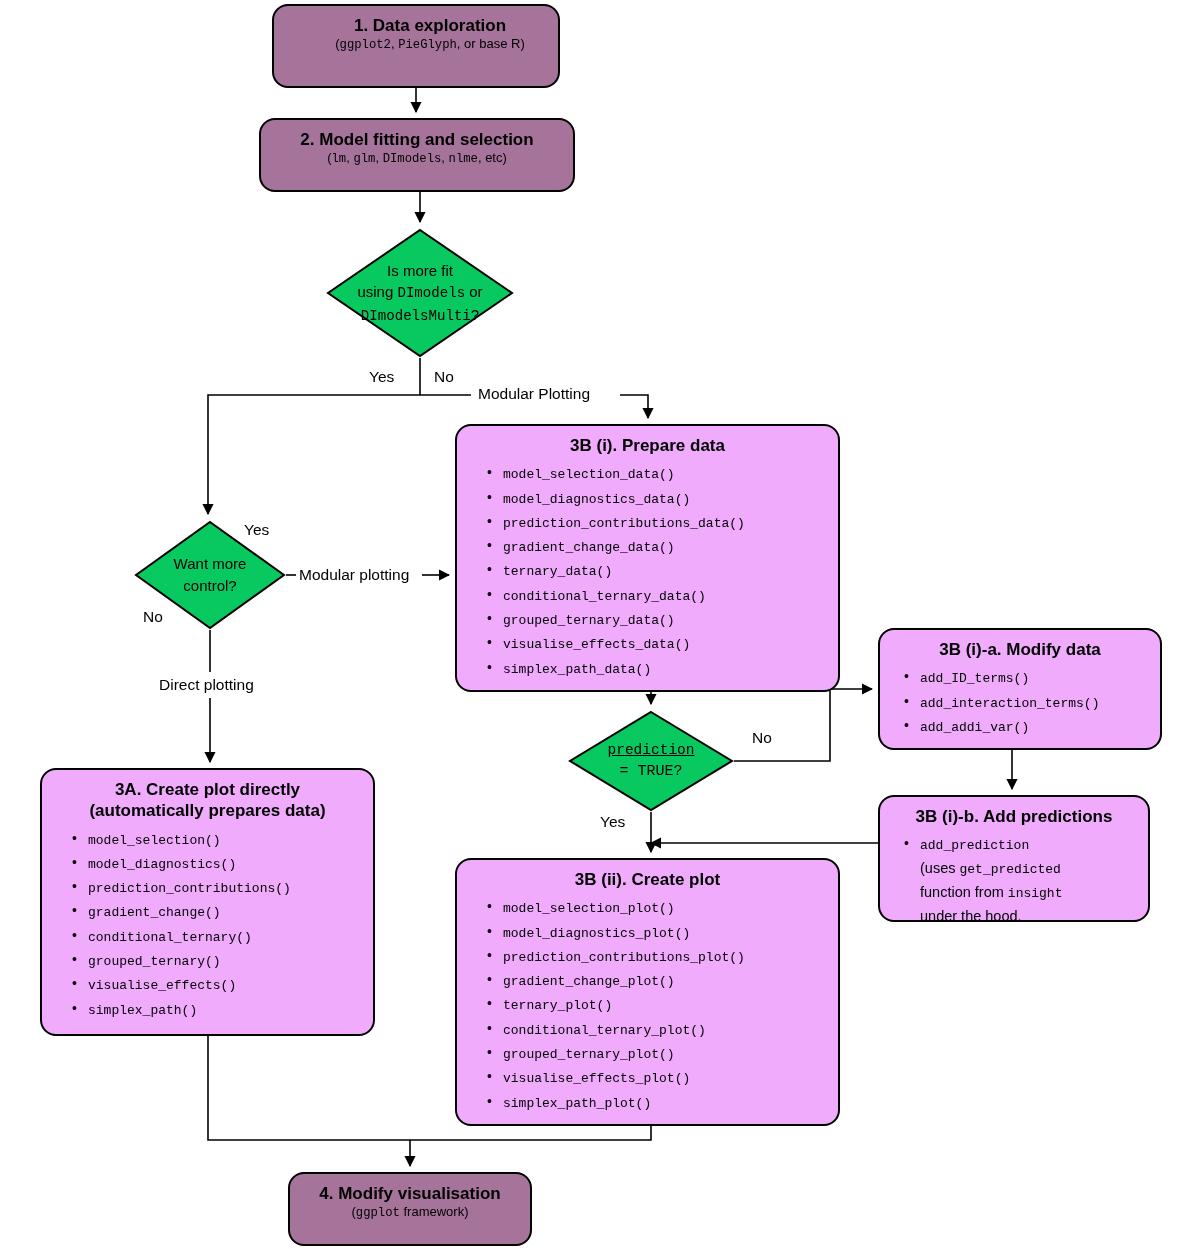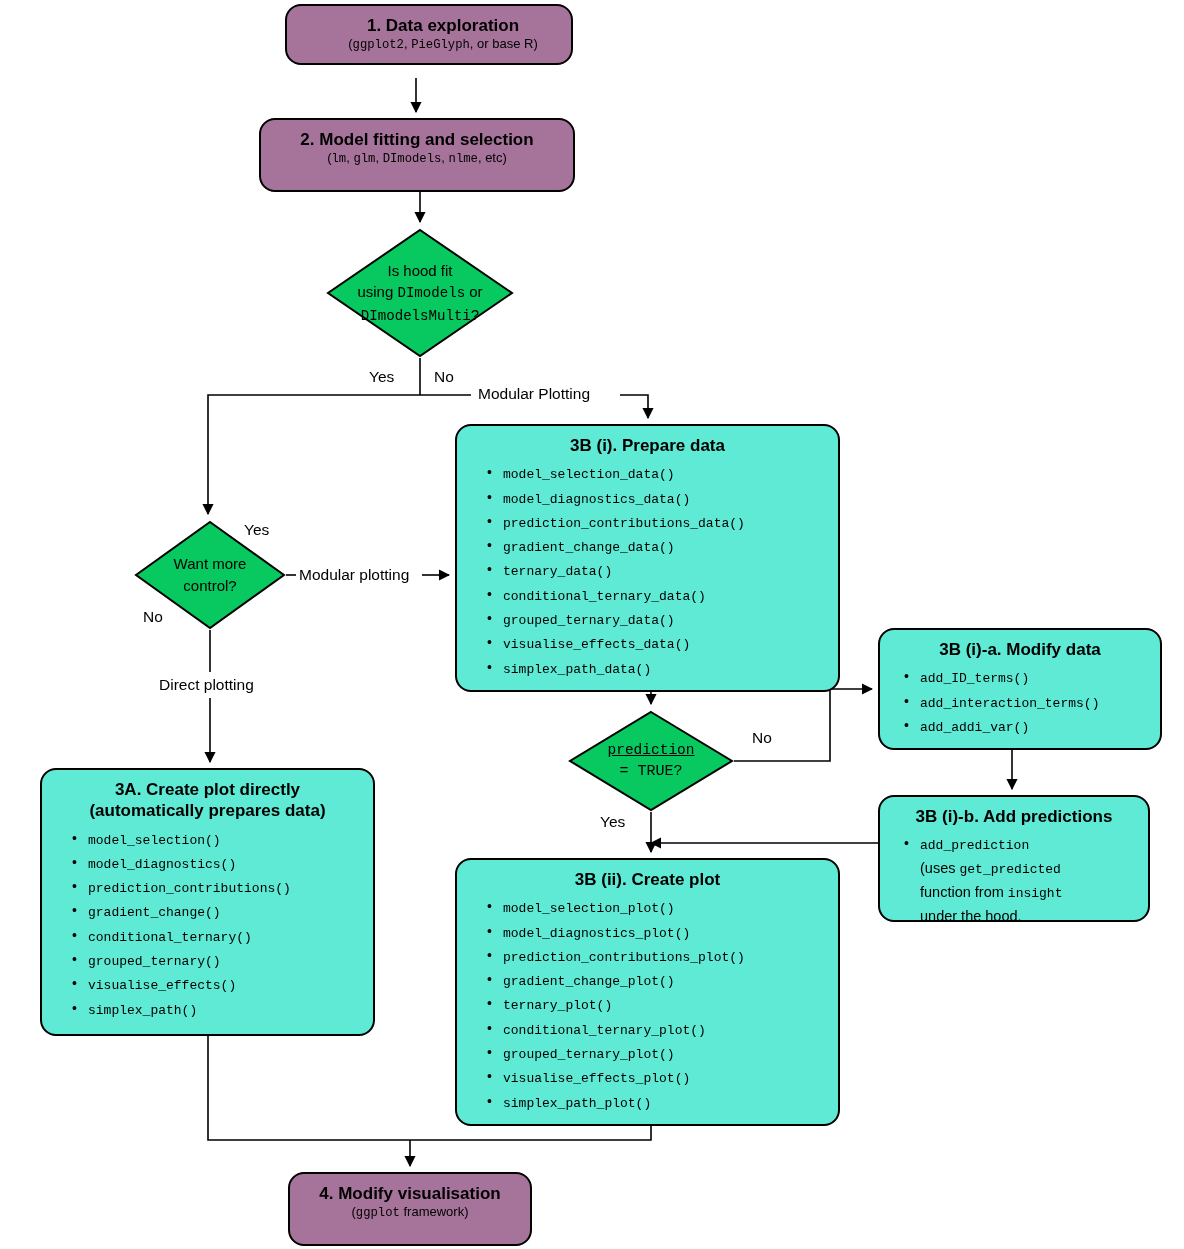--- a/index.html
+++ b/index.html
@@ -26,21 +26,21 @@
     height: 1249px;
     pointer-events: none;
   }
   .node {
     position: absolute;
     box-sizing: border-box;
     border: 2px solid #000000;
     border-radius: 16px;
   }
   .node.purple { background: #a6749a; }
-  .node.blue   { background: #5eead4; }
+  .node.blue   { background: #f0abfc; }
 
   .diamond {
     position: absolute;
     box-sizing: border-box;
   }
   .diamond .shape {
     position: absolute;
     left: 0; top: 0;
     width: 100%; height: 100%;
   }
@@ -102,21 +102,21 @@
     position: absolute;
     font-size: 15.5px;
     color: #000;
     background: #ffffff;
     white-space: nowrap;
     line-height: 1.1;
     padding: 0 2px;
   }
 
   
-  #n-data-exploration { left: 285px; top: 4px;  width: 288px; height: 61px; padding-left: 28px; }
+  #n-data-exploration { left: 272px; top: 4px;  width: 288px; height: 84px; padding-left: 28px; }
   #n-model-fitting    { left: 259px; top: 118px; width: 316px; height: 74px; }
   #d-model-fit        { left: 326px; top: 228px; width: 188px; height: 130px; }
   #d-want-control     { left: 134px; top: 520px; width: 152px; height: 110px; }
   #n-prepare-data     { left: 455px; top: 424px; width: 385px; height: 268px; }
   #n-modify-data      { left: 878px; top: 628px; width: 284px; height: 122px; }
   #d-prediction       { left: 568px; top: 710px; width: 166px; height: 102px; }
   #n-add-predictions  { left: 878px; top: 795px; width: 272px; height: 127px; }
   #n-create-direct    { left: 40px;  top: 768px; width: 335px; height: 268px; }
   #n-create-plot      { left: 455px; top: 858px; width: 385px; height: 268px; }
   #n-modify-vis       { left: 288px; top: 1172px; width: 244px; height: 74px; }
@@ -184,21 +184,21 @@
       <div class="title">2. Model fitting and selection</div>
       <div class="subtitle"><span>(</span><span class="mono">lm</span><span>, </span><span class="mono">glm</span><span>, </span><span class="mono">DImodels</span><span>, </span><span class="mono">nlme</span><span>, etc)</span></div>
     </div>
   </div>
 
   <div class="diamond" id="d-model-fit">
     <svg class="shape" viewBox="0 0 188 130" preserveAspectRatio="none">
       <polygon points="94,2 186,65 94,128 2,65" fill="#07c95f" stroke="#000" stroke-width="2"></polygon>
     </svg>
     <div class="dlabel">
-      <div>Is hood fit</div>
+      <div>Is more fit</div>
       <div><span>using </span><span class="mono">DImodels</span><span> or</span></div>
       <div><span class="mono">DImodelsMulti</span><span>?</span></div>
     </div>
   </div>
 
   <div class="edge-label" style="left:367px; top:368px;">Yes</div>
   <div class="edge-label" style="left:432px; top:368px;">No</div>
   <div class="edge-label" style="left:476px; top:385px;">Modular Plotting</div>
 
   <div class="diamond" id="d-want-control">

